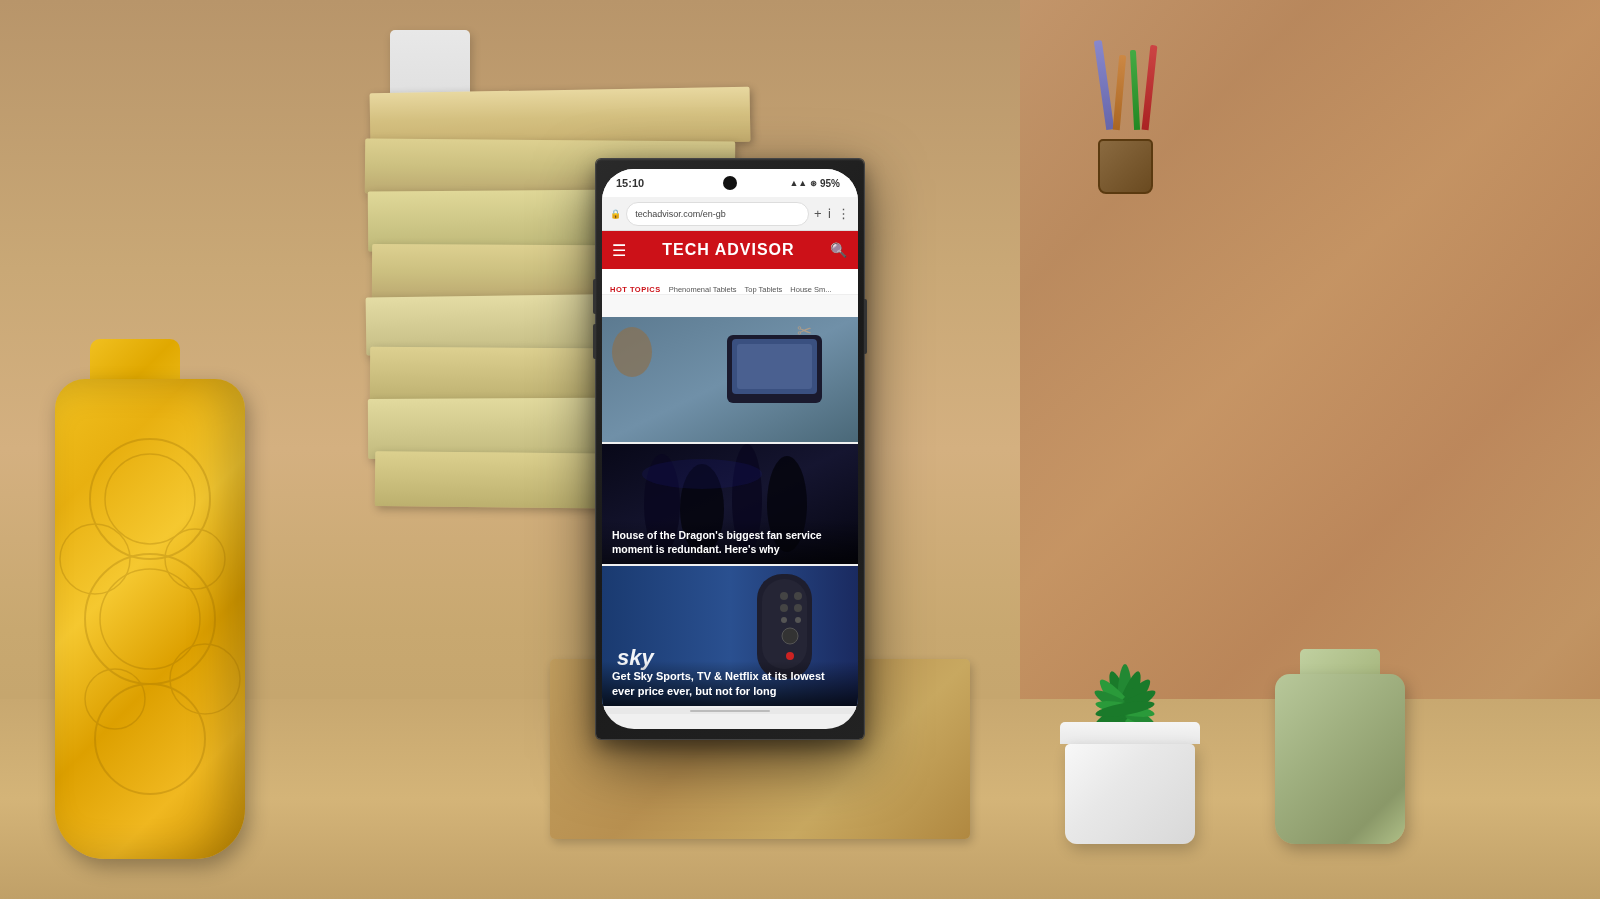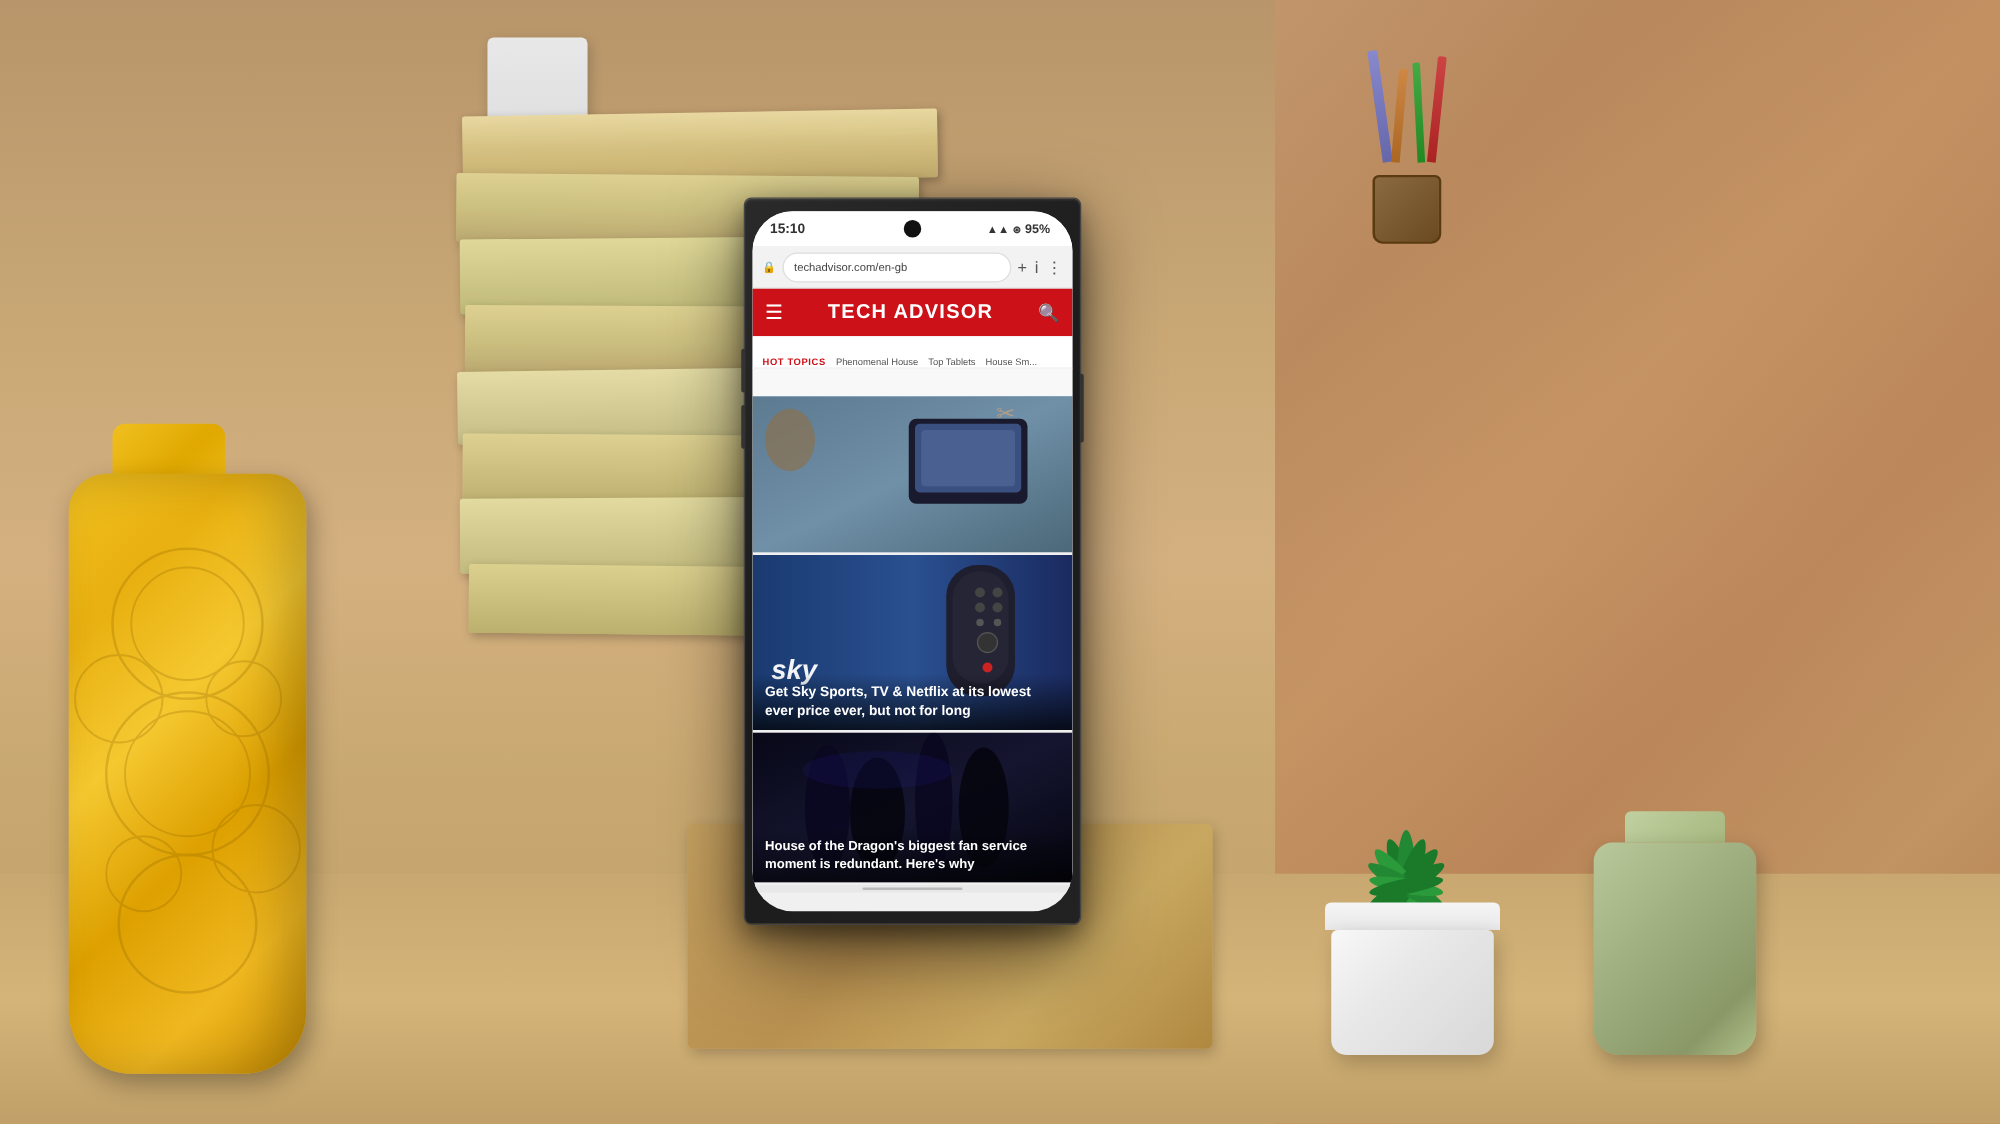--- a/index.html
+++ b/index.html
@@ -566,21 +566,21 @@
         </div>
 
         <div class="nav-bar">
           <span class="nav-hamburger">☰</span>
           <span class="nav-logo">TECH ADVISOR</span>
           <span class="nav-search">🔍</span>
         </div>
 
         <div class="hot-topics-bar">
           <span class="hot-topics-label">HOT TOPICS</span>
-          <span class="hot-topic-item">Phenomenal House</span>
+          <span class="hot-topic-item">Phenomenal Tablets</span>
           <span class="hot-topic-item">Top Tablets</span>
           <span class="hot-topic-item">House Sm...</span>
         </div>
 
         <div class="content-spacer"></div>
 
         <div class="article-card">
           <div class="article-image">
             <div class="article1-bg">
 
@@ -596,20 +596,47 @@
                 </defs>
 
                 <rect x="125" y="18" width="95" height="68" rx="6" fill="#1a1a2e"></rect>
                 <rect x="130" y="22" width="85" height="55" rx="4" fill="#3a5080"></rect>
                 <rect x="135" y="27" width="75" height="45" rx="3" fill="#4a6090"></rect>
 
                 <text x="195" y="20" font-size="18" fill="#c0a080" opacity="0.8">✂</text>
 
                 <ellipse cx="30" cy="35" rx="20" ry="25" fill="#8a7050" opacity="0.7"></ellipse>
               </svg>
+            </div>
+          </div>
+        </div>
+
+        <div class="article-card">
+          <div class="article-image" style="height:120px">
+            <div class="article3-bg">
+              <svg width="100%" height="120" style="position:absolute;inset:0">
+                <defs>
+                  <linearGradient id="art3grad" x1="0" y1="0" x2="1" y2="1">
+                    <stop offset="0%" stop-color="#080818"></stop>
+                    <stop offset="50%" stop-color="#151530"></stop>
+                    <stop offset="100%" stop-color="#050510"></stop>
+                  </linearGradient>
+                </defs>
+                <rect x="0" y="0" width="100%" height="120" fill="url(#art3grad)"></rect>
+
+                <ellipse cx="60" cy="60" rx="18" ry="50" fill="#0a0820" opacity="0.9"></ellipse>
+                <ellipse cx="100" cy="65" rx="22" ry="45" fill="#050510" opacity="0.9"></ellipse>
+                <ellipse cx="145" cy="55" rx="15" ry="55" fill="#0a0820" opacity="0.9"></ellipse>
+                <ellipse cx="185" cy="60" rx="20" ry="48" fill="#050510" opacity="0.9"></ellipse>
+
+                <ellipse cx="100" cy="30" rx="60" ry="15" fill="#2020a0" opacity="0.15"></ellipse>
+              </svg>
+              <div class="article3-title">
+                <span>House of the Dragon's biggest fan service moment is redundant. Here's why</span>
+              </div>
             </div>
           </div>
         </div>
 
         <div class="article-card">
           <div class="article-image" style="height:140px">
             <div class="article2-bg">
               <svg width="100%" height="140" style="position:absolute;inset:0">
                 <defs>
                   <linearGradient id="art2grad" x1="0" y1="0" x2="1" y2="0">
@@ -633,47 +660,20 @@
               </svg>
 
               <div style="position:absolute;bottom:35px;left:15px;color:rgba(255,255,255,0.95);font-size:22px;font-weight:900;font-style:italic;font-family:'Arial Black',Arial,sans-serif">sky</div>
               <div style="position:absolute;bottom:0;left:0;right:0;padding:8px 10px;background:linear-gradient(transparent, rgba(0,0,0,0.75));color:white;font-size:11px;font-weight:700;line-height:1.3">
                 <span>Get Sky Sports, TV &amp; Netflix at its lowest ever price ever, but not for long</span>
               </div>
             </div>
           </div>
         </div>
 
-        <div class="article-card">
-          <div class="article-image" style="height:120px">
-            <div class="article3-bg">
-              <svg width="100%" height="120" style="position:absolute;inset:0">
-                <defs>
-                  <linearGradient id="art3grad" x1="0" y1="0" x2="1" y2="1">
-                    <stop offset="0%" stop-color="#080818"></stop>
-                    <stop offset="50%" stop-color="#151530"></stop>
-                    <stop offset="100%" stop-color="#050510"></stop>
-                  </linearGradient>
-                </defs>
-                <rect x="0" y="0" width="100%" height="120" fill="url(#art3grad)"></rect>
-
-                <ellipse cx="60" cy="60" rx="18" ry="50" fill="#0a0820" opacity="0.9"></ellipse>
-                <ellipse cx="100" cy="65" rx="22" ry="45" fill="#050510" opacity="0.9"></ellipse>
-                <ellipse cx="145" cy="55" rx="15" ry="55" fill="#0a0820" opacity="0.9"></ellipse>
-                <ellipse cx="185" cy="60" rx="20" ry="48" fill="#050510" opacity="0.9"></ellipse>
-
-                <ellipse cx="100" cy="30" rx="60" ry="15" fill="#2020a0" opacity="0.15"></ellipse>
-              </svg>
-              <div class="article3-title">
-                <span>House of the Dragon's biggest fan service moment is redundant. Here's why</span>
-              </div>
-            </div>
-          </div>
-        </div>
-
         <div style="height:6px;background:#e8e8e8;display:flex;align-items:center;justify-content:center">
           <div style="width:80px;height:2px;background:#bbb;border-radius:2px"></div>
         </div>
 
       </div>
     </div>
   </div>
 
 </div>
 

